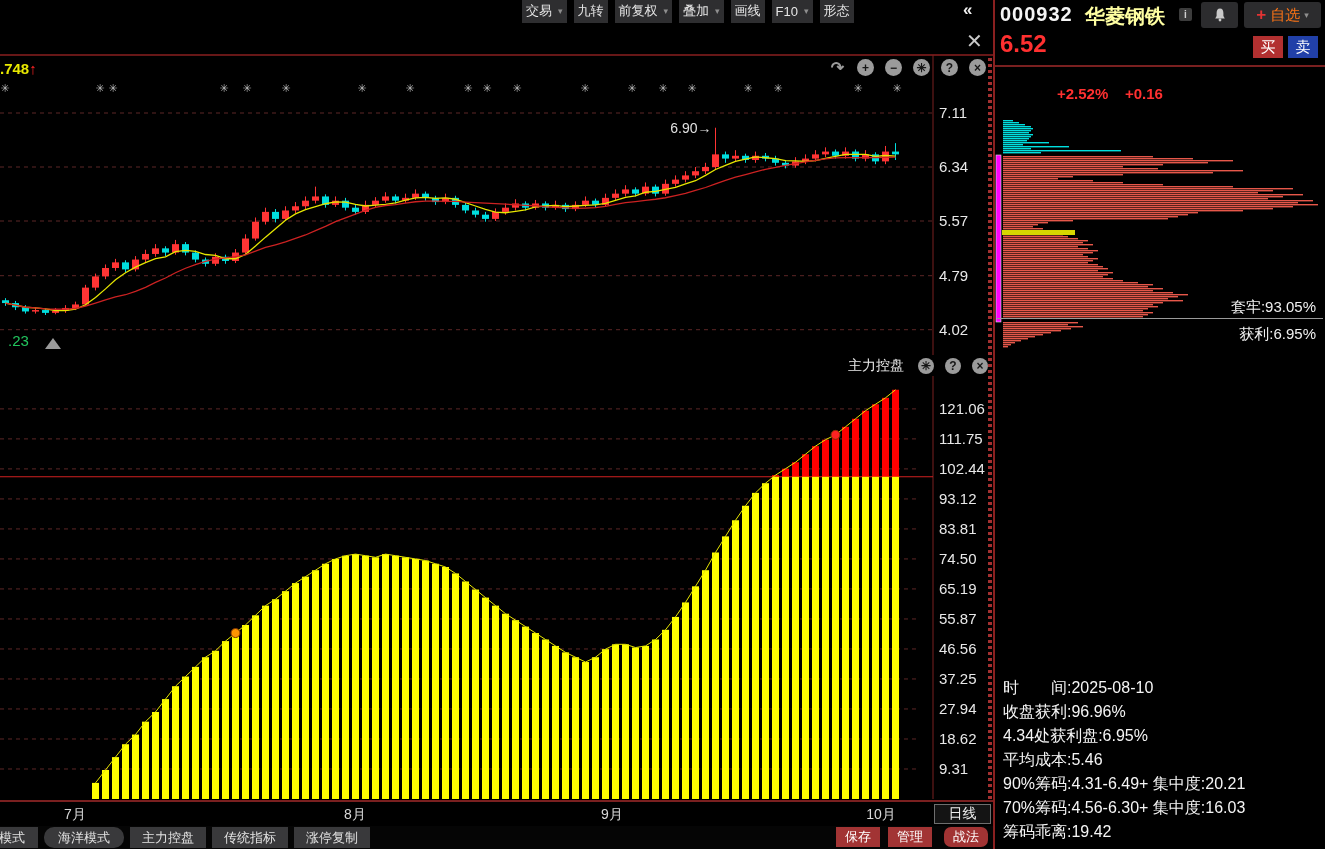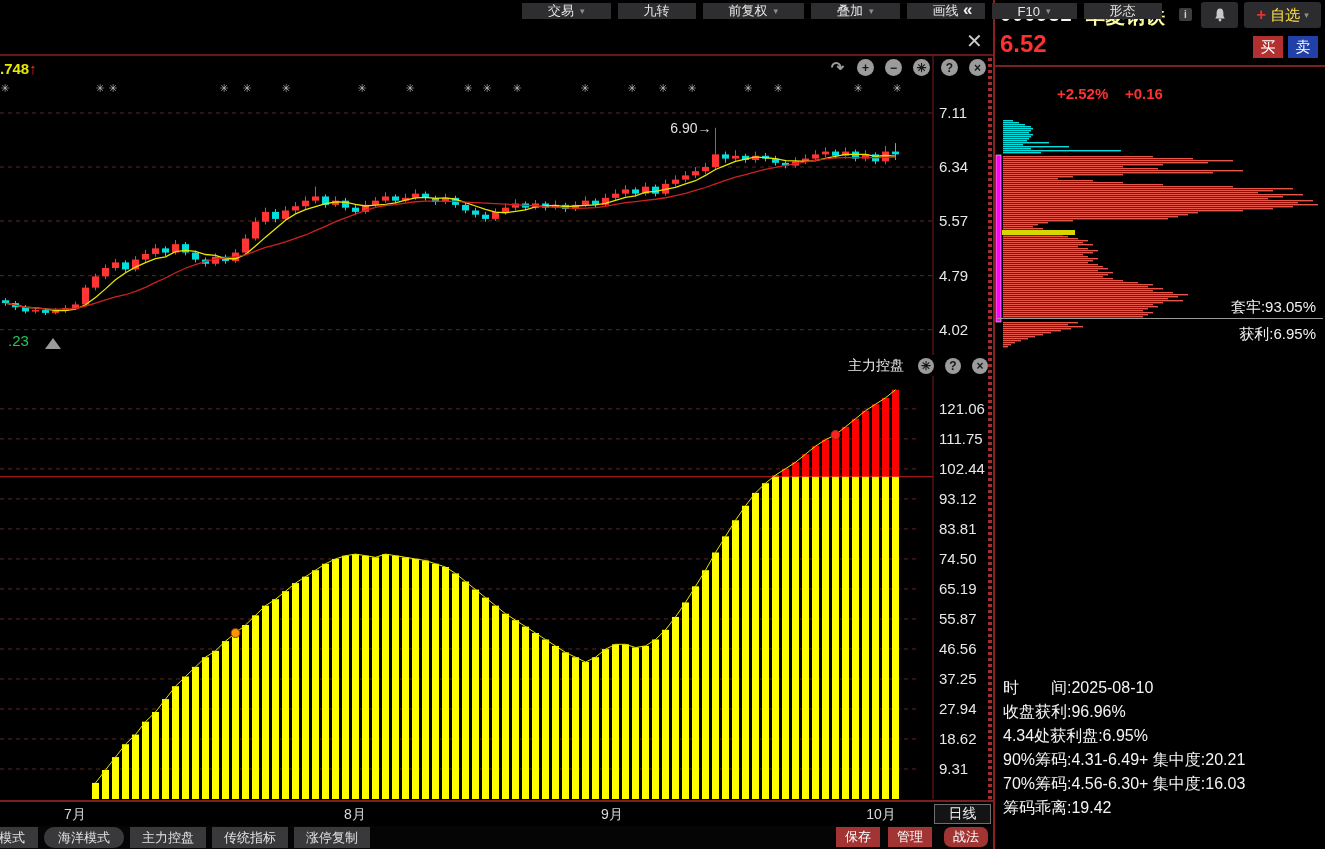--- a/index.html
+++ b/index.html
@@ -4,21 +4,21 @@
 <style>
   html,body{margin:0;padding:0;background:#000;}
   #app{position:relative;width:1325px;height:849px;background:#000;overflow:hidden;
        font-family:"Liberation Sans",sans-serif;-webkit-font-smoothing:antialiased;}
   #app *{box-sizing:border-box;}
   svg text{font-family:"Liberation Sans",sans-serif;}
 
   
   .toolbar{position:absolute;left:522px;top:0;height:22px;display:flex;align-items:center;gap:7px;z-index:30;}
   .menu-item{display:inline-flex;align-items:center;background:#2e2e30;color:#e6e6e6;
-             font-size:13px;padding:2px 26px;height:16px;cursor:pointer;white-space:nowrap;}
+             font-size:13px;padding:2px 4px;height:23px;cursor:pointer;white-space:nowrap;}
   .menu-item .dd{color:#8f8f8f;font-size:9px;margin-left:6px;}
   .collapse{position:absolute;left:963px;top:0px;color:#f0f0f0;font-size:17px;font-weight:bold;z-index:30;}
   .close-x{position:absolute;left:966px;top:29px;color:#c9c9c9;font-size:20px;z-index:30;}
 
   
   .icon-row{position:absolute;display:flex;gap:11px;z-index:30;}
   .cicon{width:17px;height:17px;border-radius:50%;background:#9b9b9b;color:#161616;font-size:12px;
          font-weight:bold;display:flex;align-items:center;justify-content:center;line-height:1;}
   .cicon.nobg{background:transparent;color:#9b9b9b;font-size:16px;}
 
@@ -54,21 +54,21 @@
   .rpanel{position:absolute;left:995px;top:0;width:330px;height:849px;background:#000;z-index:27;}
   .code{position:absolute;left:5px;top:3px;font-size:20px;font-weight:bold;color:#f4f4f4;letter-spacing:1px;}
   .sname{position:absolute;left:90px;top:3px;font-size:20px;font-weight:bold;color:#ffffa2;}
   .infobox{position:absolute;left:184px;top:8px;width:13px;height:13px;background:#3c3c3c;color:#cfcfcf;
            font-size:10px;font-weight:bold;display:flex;align-items:center;justify-content:center;border-radius:2px;}
   .bellbox{position:absolute;left:206px;top:2px;width:37px;height:26px;background:#2c2c2e;border-radius:3px;
            display:flex;align-items:center;justify-content:center;cursor:pointer;}
   .watchbox{position:absolute;left:249px;top:2px;width:77px;height:26px;background:#2c2c2e;border-radius:3px;
             display:flex;align-items:center;justify-content:center;gap:4px;cursor:pointer;}
   .watchbox .plus{color:#e23333;font-size:17px;font-weight:bold;}
-  .watchbox .wlbl{color:#fde047;font-size:15px;}
+  .watchbox .wlbl{color:#f97316;font-size:15px;}
   .watchbox .dd{color:#8f8f8f;font-size:9px;}
   .price{position:absolute;left:5px;top:30px;font-size:24px;font-weight:bold;color:#ff3030;}
   .chg{position:absolute;top:37px;font-size:15px;font-weight:bold;color:#ff3030;margin-top:48px;}
   .pct{left:62px;} .amt{left:130px;}
   .tradebtn{position:absolute;top:36px;width:30px;height:22px;color:#fff;font-size:15px;
             display:flex;align-items:center;justify-content:center;cursor:pointer;}
   .buy{left:258px;background:#b23030;} .sell{left:293px;background:#2140a8;}
   .rpline{position:absolute;left:0;top:65px;width:330px;height:2px;background:#7a2020;}
 
   .stats{position:absolute;left:8px;top:676px;width:320px;color:#f5f5f5;font-size:16px;line-height:24px;white-space:nowrap;}
@@ -646,20 +646,23 @@
       <div class="stat-line">
           <span>时　　间:2025-08-10</span>
         </div>
       <div class="stat-line">
           <span>收盘获利:96.96%</span>
         </div>
       <div class="stat-line">
           <span>4.34处获利盘:6.95%</span>
         </div>
       <div class="stat-line">
+          <span>平均成本:5.46</span>
+        </div>
+      <div class="stat-line">
           <span>90%筹码:4.31-6.49+ 集中度:20.21</span>
         </div>
       <div class="stat-line">
           <span>70%筹码:4.56-6.30+ 集中度:16.03</span>
         </div>
       <div class="stat-line">
           <span>筹码乖离:19.42</span>
         </div>
     </div>
   </div>

